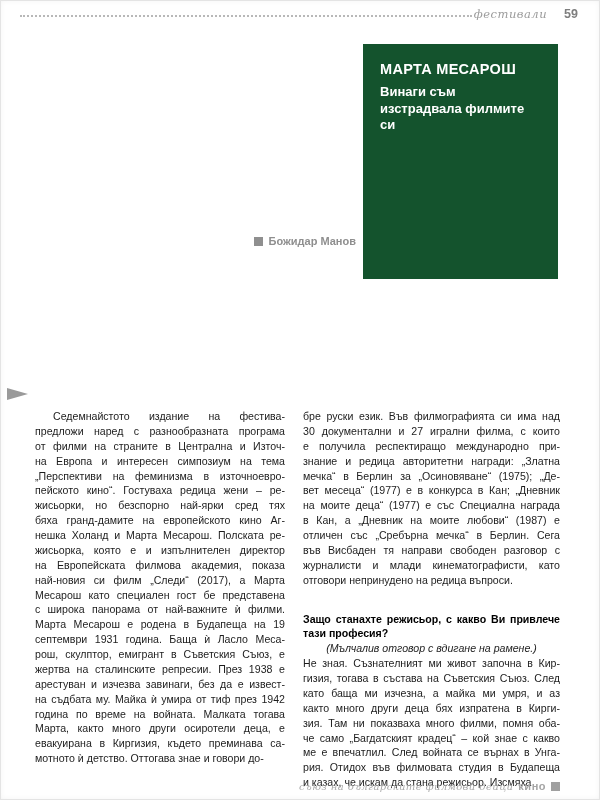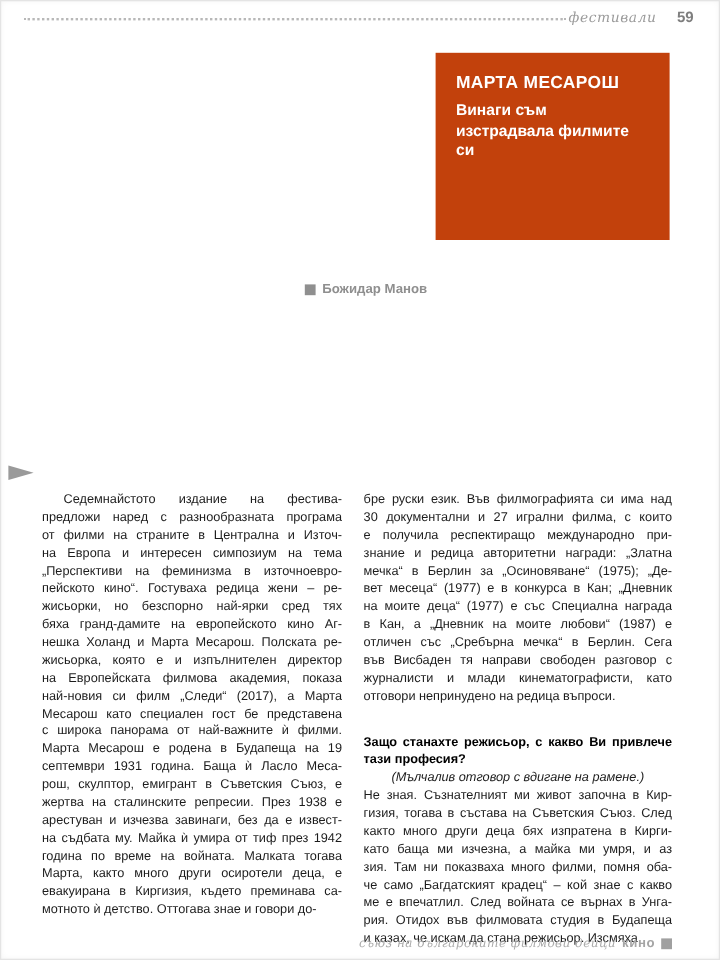--- a/index.html
+++ b/index.html
@@ -22,22 +22,22 @@
   .section-label {
     font-family:"DejaVu Serif", serif; font-style:italic;
     font-size:11.5px; color:#9b9b9b; letter-spacing:0.5px;
   }
   .page-number {
     font-size:12.5px; font-weight:bold; color:#7e7e7e; margin-left:17px;
   }
 
   
   .title-box {
-    position:absolute; left:363px; top:44px; width:195px; height:156px;
-    background:#c2410c; box-sizing:border-box; padding:17px 12px 0 17px;
+    position:absolute; left:363px; top:44px; width:195px; height:235px;
+    background:#14532d; box-sizing:border-box; padding:17px 12px 0 17px;
   }
   .title-box .title {
     color:#ffffff; font-weight:bold; font-size:14.5px; letter-spacing:0.3px;
     line-height:17px;
   }
   .title-box .subtitle {
     color:#ffffff; font-weight:bold; font-size:13px; line-height:16.5px;
     margin-top:6px; width:150px;
   }
 
@@ -154,22 +154,22 @@
         <div class="tline tline-last">отговори непринудено на редица въпроси.</div>
       </div>
     <div class="block question">
         <div class="tline">Защо станахте режисьор, с какво Ви привлече</div>
         <div class="tline tline-last">тази професия?</div>
       </div>
     <div class="stage-direction">(Мълчалив отговор с вдигане на рамене.)</div>
     <div class="block">
         <div class="tline">Не зная. Съзнателният ми живот започна в Кир-</div>
         <div class="tline">гизия, тогава в състава на Съветския Съюз. След</div>
+        <div class="tline">като баща ми изчезна, а майка ми умря, и аз</div>
         <div class="tline">както много други деца бях изпратена в Кирги-</div>
-        <div class="tline">като баща ми изчезна, а майка ми умря, и аз</div>
         <div class="tline">зия. Там ни показваха много филми, помня оба-</div>
         <div class="tline">че само „Багдатският крадец“ – кой знае с какво</div>
         <div class="tline">ме е впечатлил. След войната се върнах в Унга-</div>
         <div class="tline">рия. Отидох във филмовата студия в Будапеща</div>
         <div class="tline tline-last">и казах, че искам да стана режисьор. Изсмяха</div>
       </div>
   </div>
 
   <div class="footer">
     <span class="footer-text">съюз на българските филмови дейци</span>

